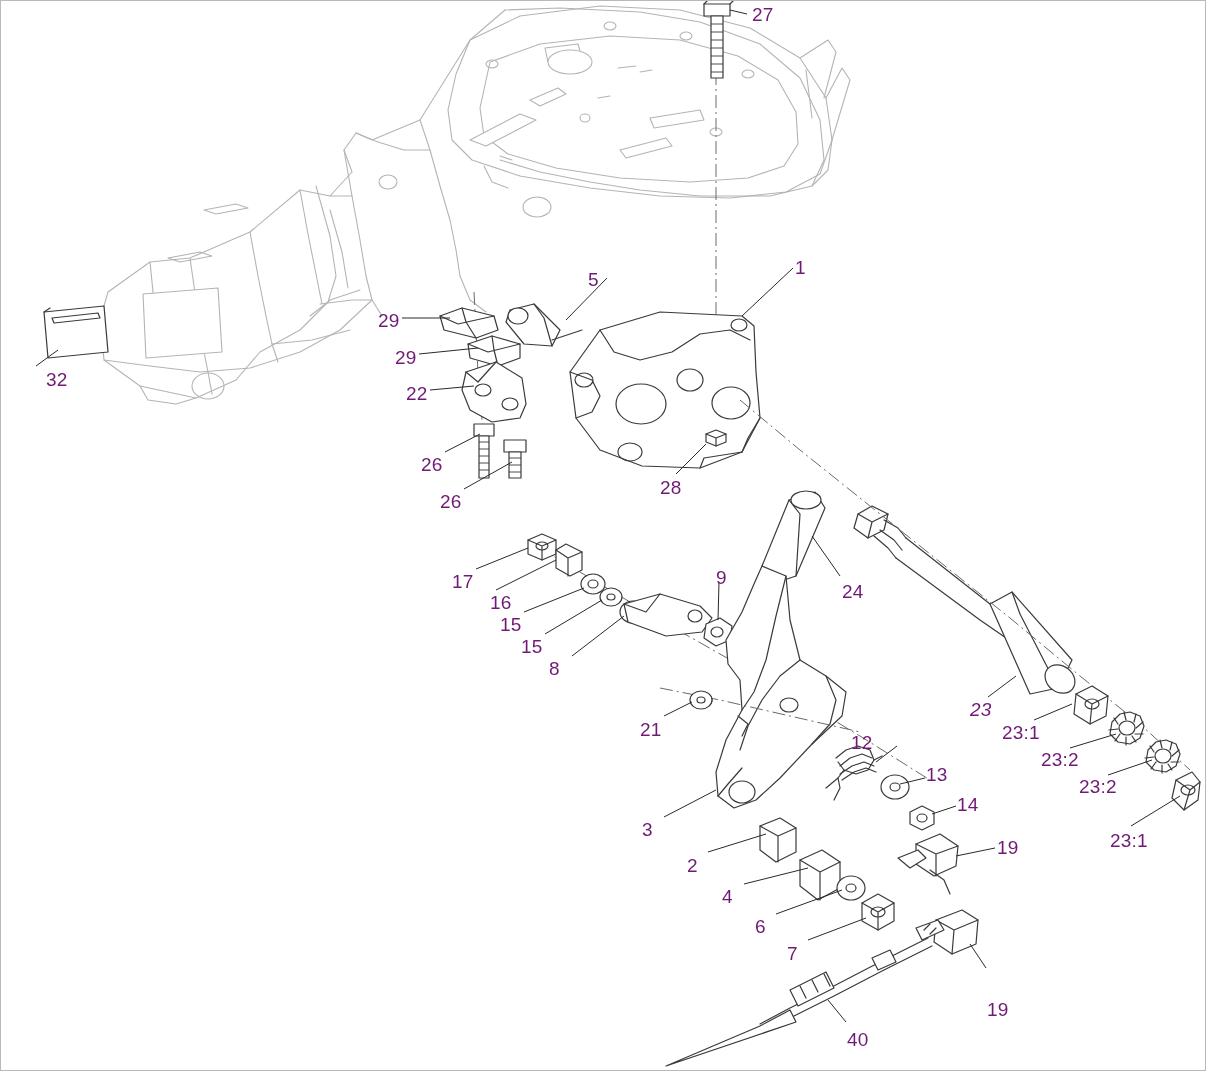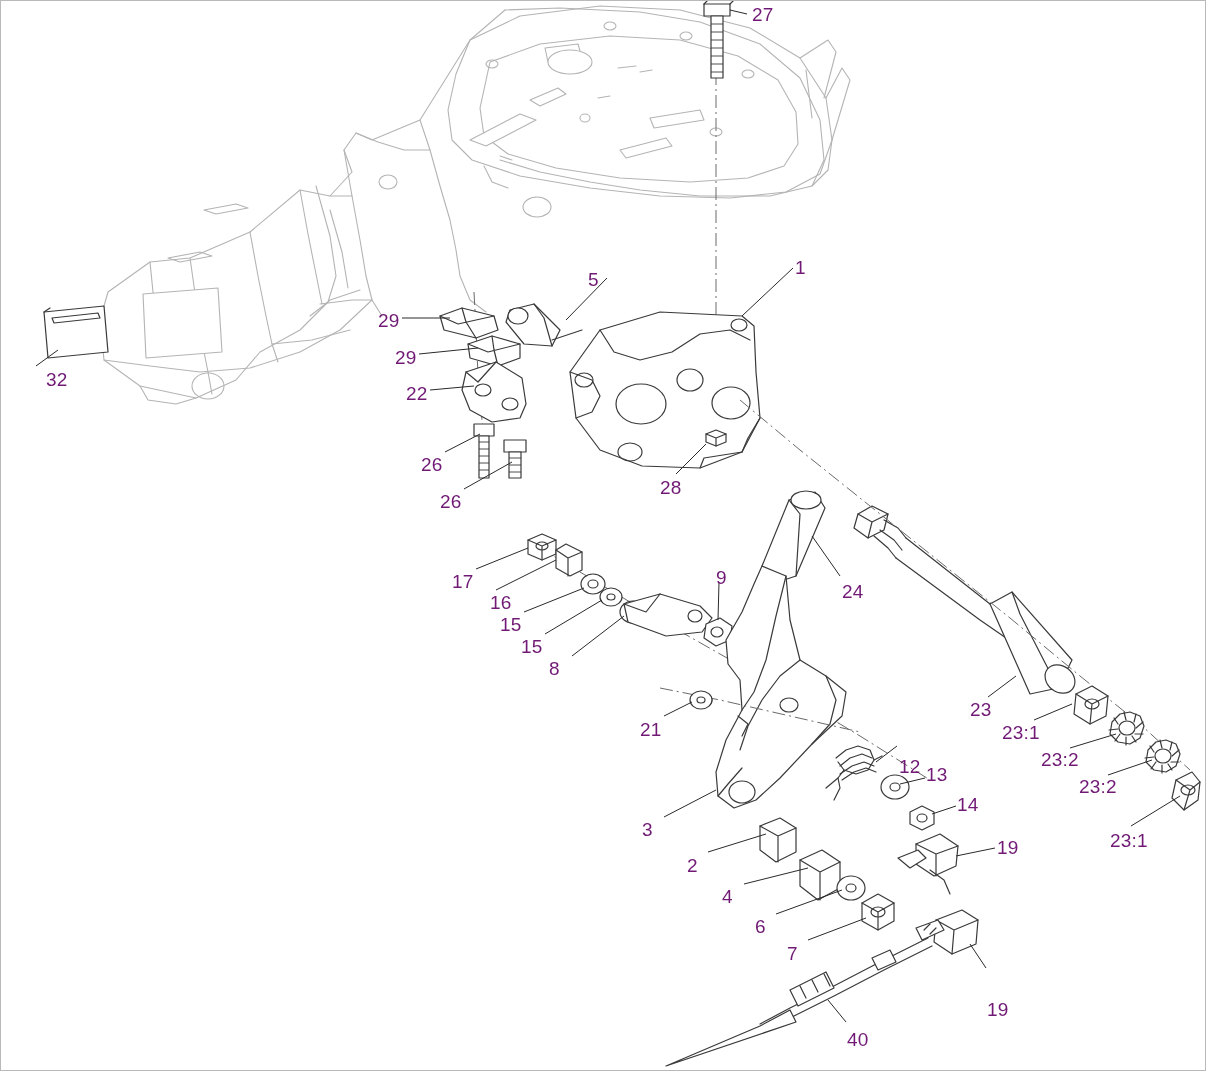--- a/index.html
+++ b/index.html
@@ -369,27 +369,27 @@
   <div class="callout" style="left:421px; top:455px;">26</div>
   <div class="callout" style="left:440px; top:492px;">26</div>
   <div class="callout" style="left:660px; top:478px;">28</div>
   <div class="callout" style="left:452px; top:572px;">17</div>
   <div class="callout" style="left:472px; top:593px;margin-left:18px;">16</div>
   <div class="callout" style="left:500px; top:615px;">15</div>
   <div class="callout" style="left:521px; top:637px;">15</div>
   <div class="callout" style="left:549px; top:659px;">8</div>
   <div class="callout" style="left:716px; top:568px;">9</div>
   <div class="callout" style="left:842px; top:582px;">24</div>
-  <div class="callout" style="left:970px; top:700px;">23</div>
+  <div class="callout" style="left:970px; top:700px;font-style:italic;">23</div>
   <div class="callout" style="left:1002px;top:723px;">23:1</div>
   <div class="callout" style="left:1041px;top:750px;">23:2</div>
   <div class="callout" style="left:1079px;top:777px;">23:2</div>
   <div class="callout" style="left:1110px;top:831px;">23:1</div>
   <div class="callout" style="left:640px; top:720px;">21</div>
-  <div class="callout" style="left:899px; top:733px;margin-top:24px;">12</div>
+  <div class="callout" style="left:851px; top:733px;">12</div>
   <div class="callout" style="left:926px; top:765px;">13</div>
   <div class="callout" style="left:957px; top:795px;">14</div>
   <div class="callout" style="left:642px; top:820px;">3</div>
   <div class="callout" style="left:687px; top:856px;">2</div>
   <div class="callout" style="left:722px; top:887px;">4</div>
   <div class="callout" style="left:755px; top:917px;">6</div>
   <div class="callout" style="left:787px; top:944px;">7</div>
   <div class="callout" style="left:997px; top:838px;">19</div>
   <div class="callout" style="left:987px; top:1000px;text-align:right;">19</div>
   <div class="callout" style="left:847px; top:1030px;">40</div>

